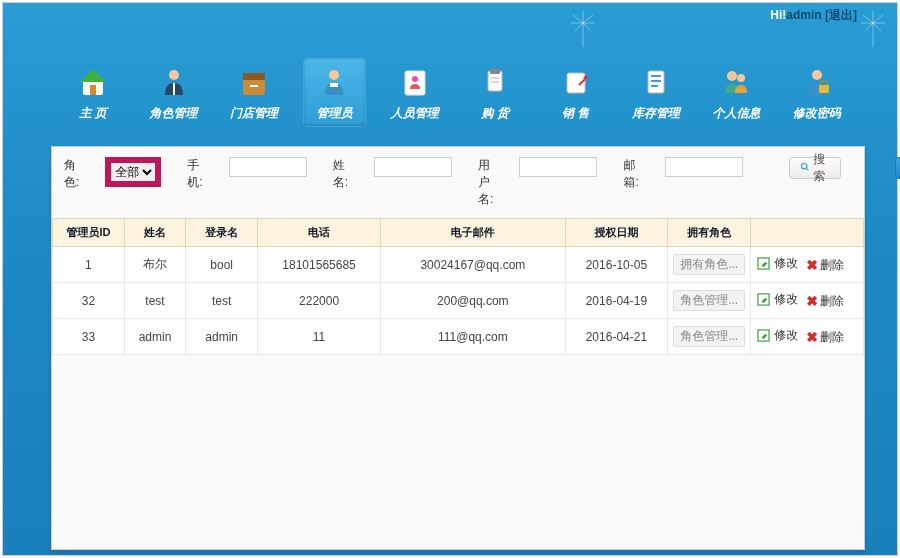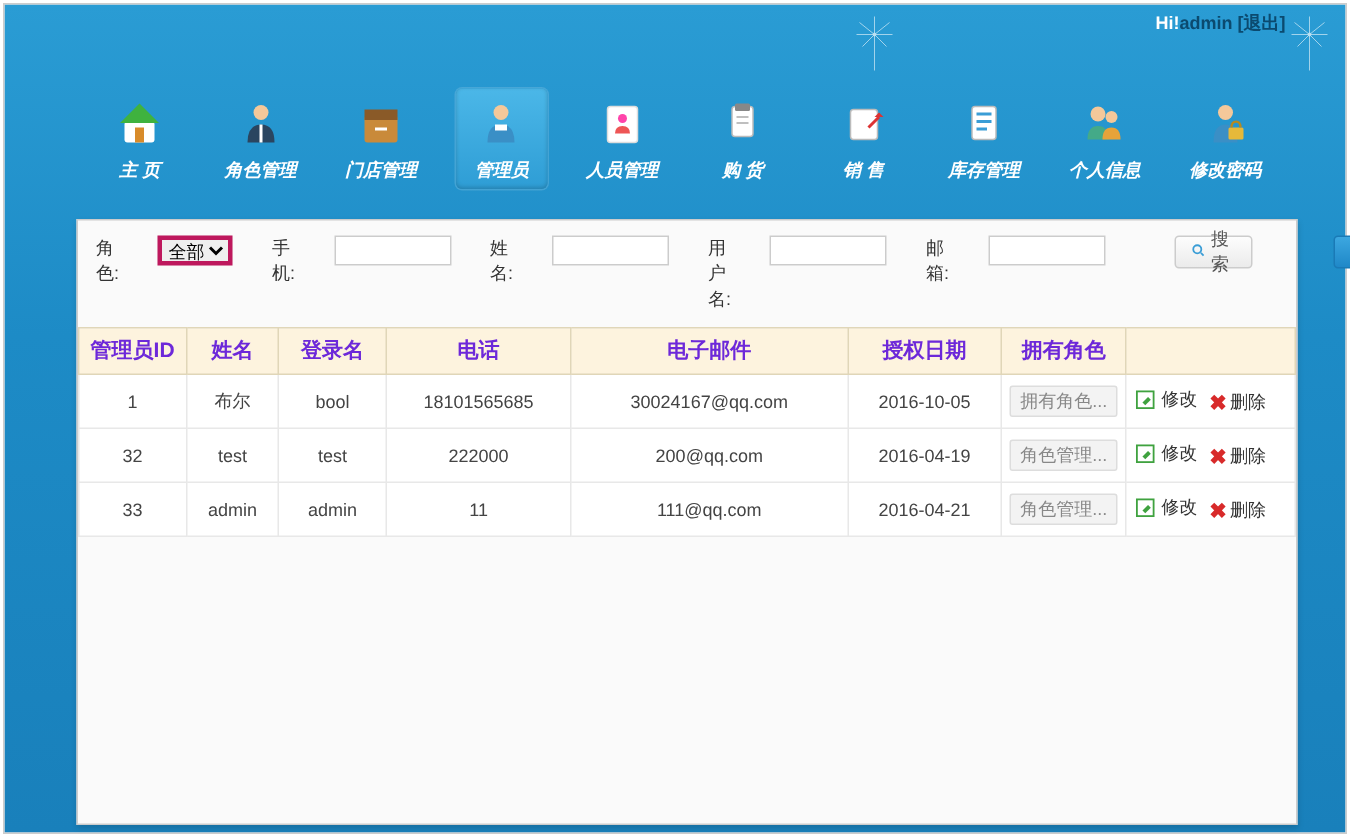--- a/index.html
+++ b/index.html
@@ -80,22 +80,22 @@
 }
 .filter-bar {
   display: flex;
   align-items: flex-start;
   padding: 10px 12px;
   gap: 26px;
   font-size: 12px;
 }
 .filter-bar label { color: #333; }
 .filter-bar select {
-  border: 3px solid #be185d;
-  height: 20px;
+  border: 6px solid #be185d;
+  height: 30px;
   font-size: 12px;
   width: 70px;
 }
 .filter-bar input {
   border: 1px solid #ccc;
   height: 20px;
   width: 78px;
   padding: 0 3px;
   font-size: 12px;
 }
@@ -132,22 +132,22 @@
   border-collapse: collapse;
 }
 thead tr {
   background: #fdf3de;
 }
 th {
   border: 1px solid #e0d6b8;
   padding: 6px 4px;
   text-align: center;
   font-weight: bold;
-  color: #6d28d9;
-  font-size: 14px;
+  color: #0f172a;
+  font-size: 11px;
 }
 td {
   border: 1px solid #e8e8e8;
   padding: 7px 4px;
   text-align: center;
   color: #444;
   font-size: 12px;
   background: #fff;
 }
 .role-tag {

